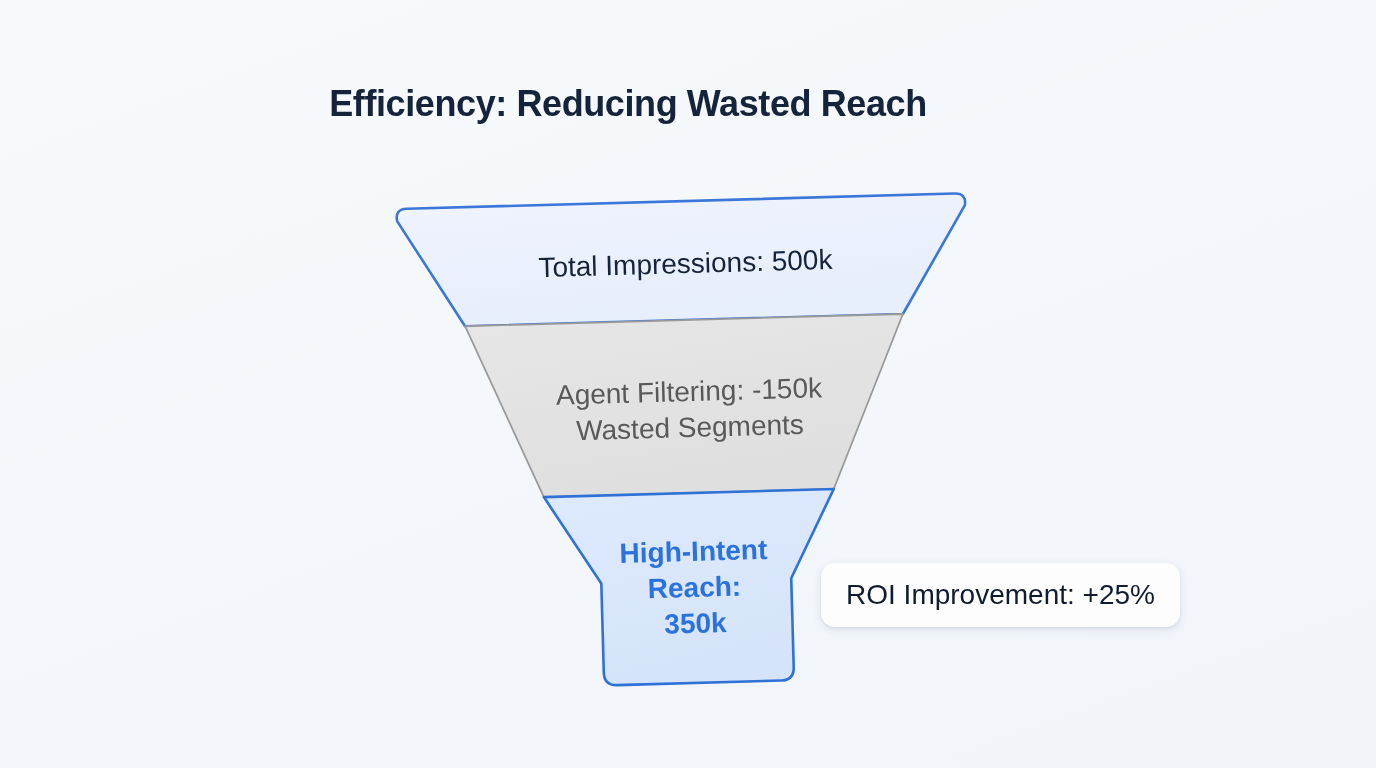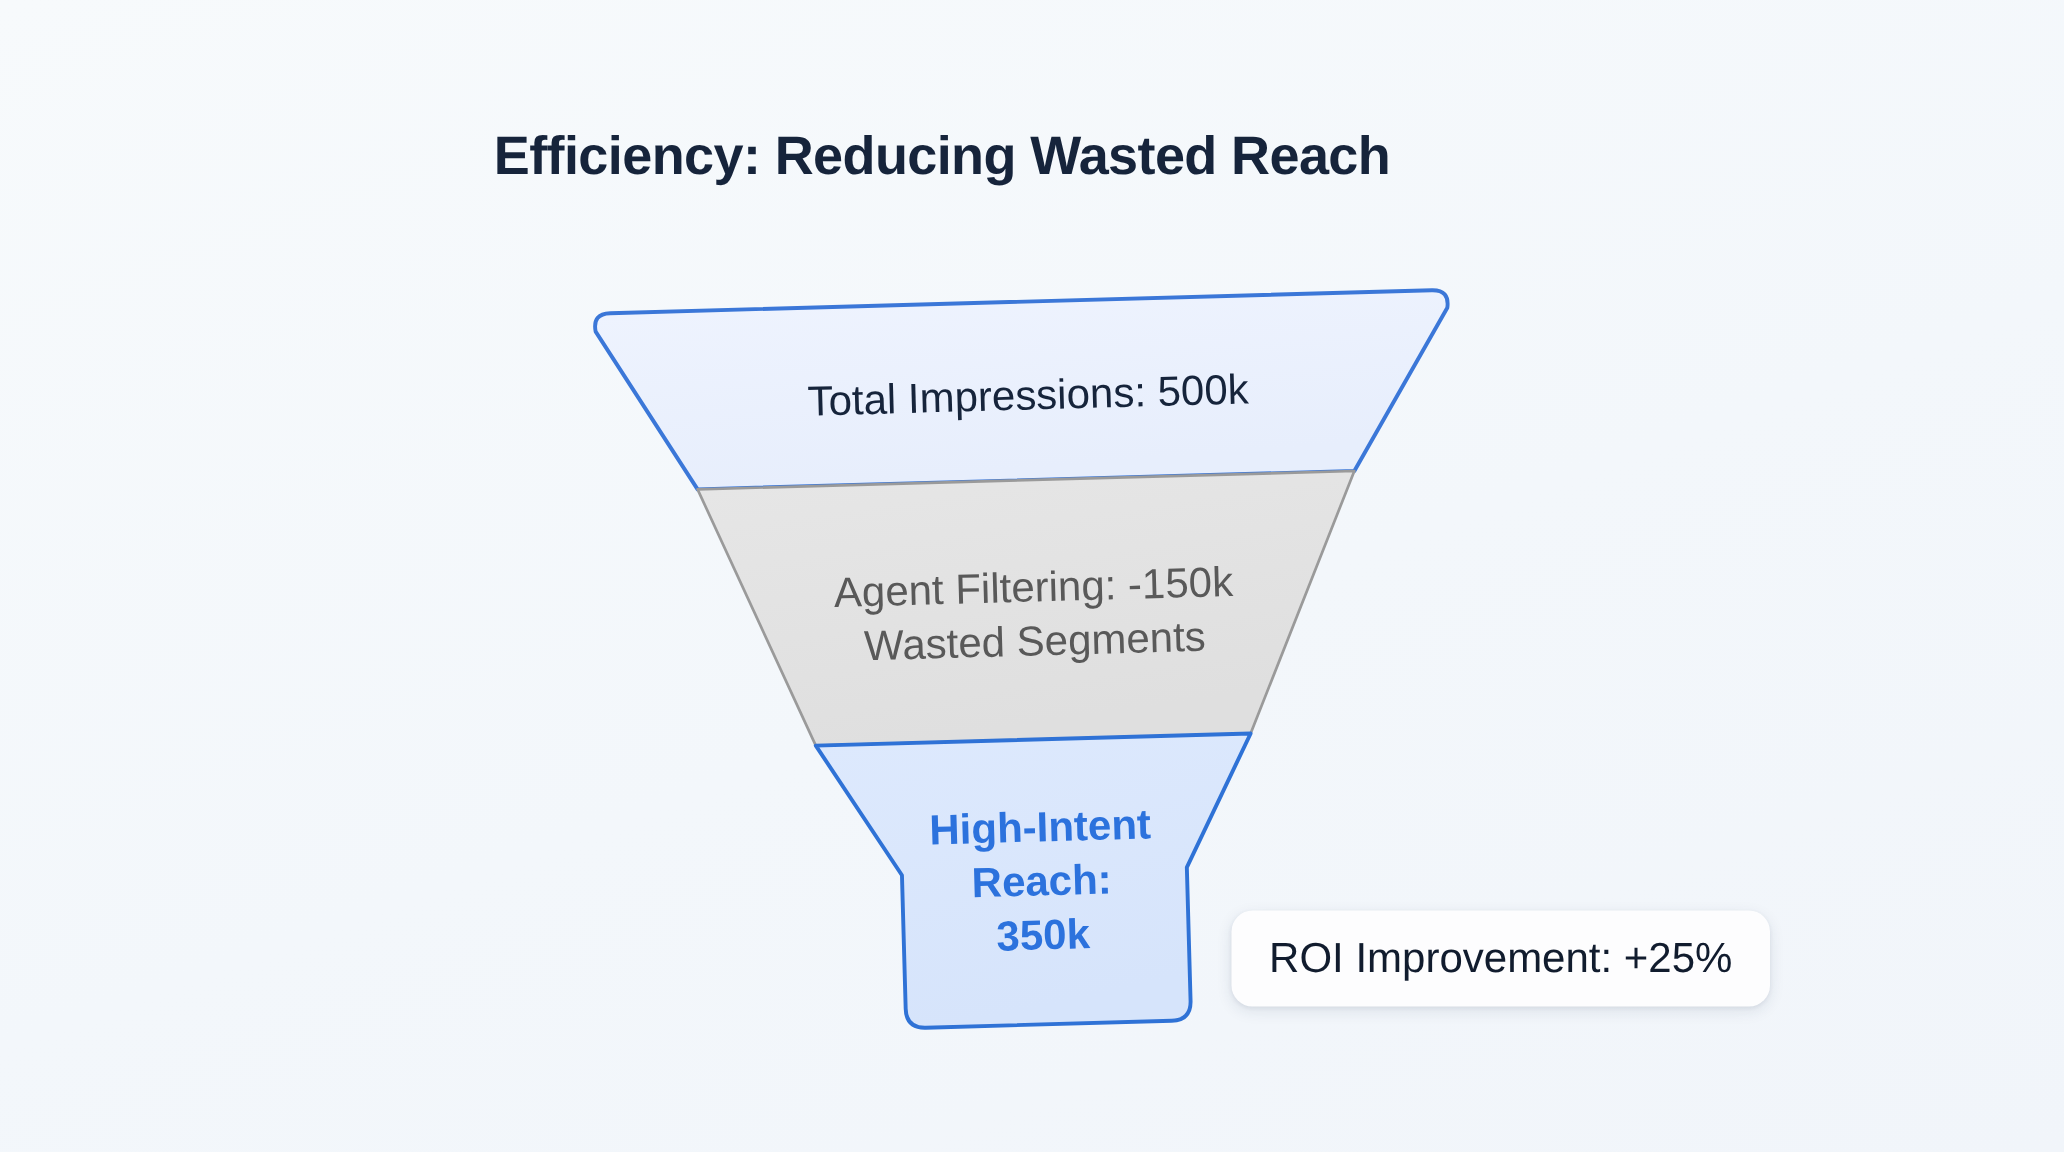--- a/index.html
+++ b/index.html
@@ -94,21 +94,20 @@
     width: 359px;
     height: 64px;
     background: #fdfdfe;
     border-radius: 14px;
     box-shadow: 0 3px 10px rgba(30, 48, 80, 0.10),
                 0 1px 3px rgba(30, 48, 80, 0.07);
     display: flex;
     align-items: center;
     justify-content: center;
     box-sizing: border-box;
-    margin-top: 44px;
   }
   #callout-badge-text {
     font-size: 28px;
     line-height: 34px;
     color: #111c2e;
     white-space: nowrap;
   }
 </style>
 </head>
 <body>

